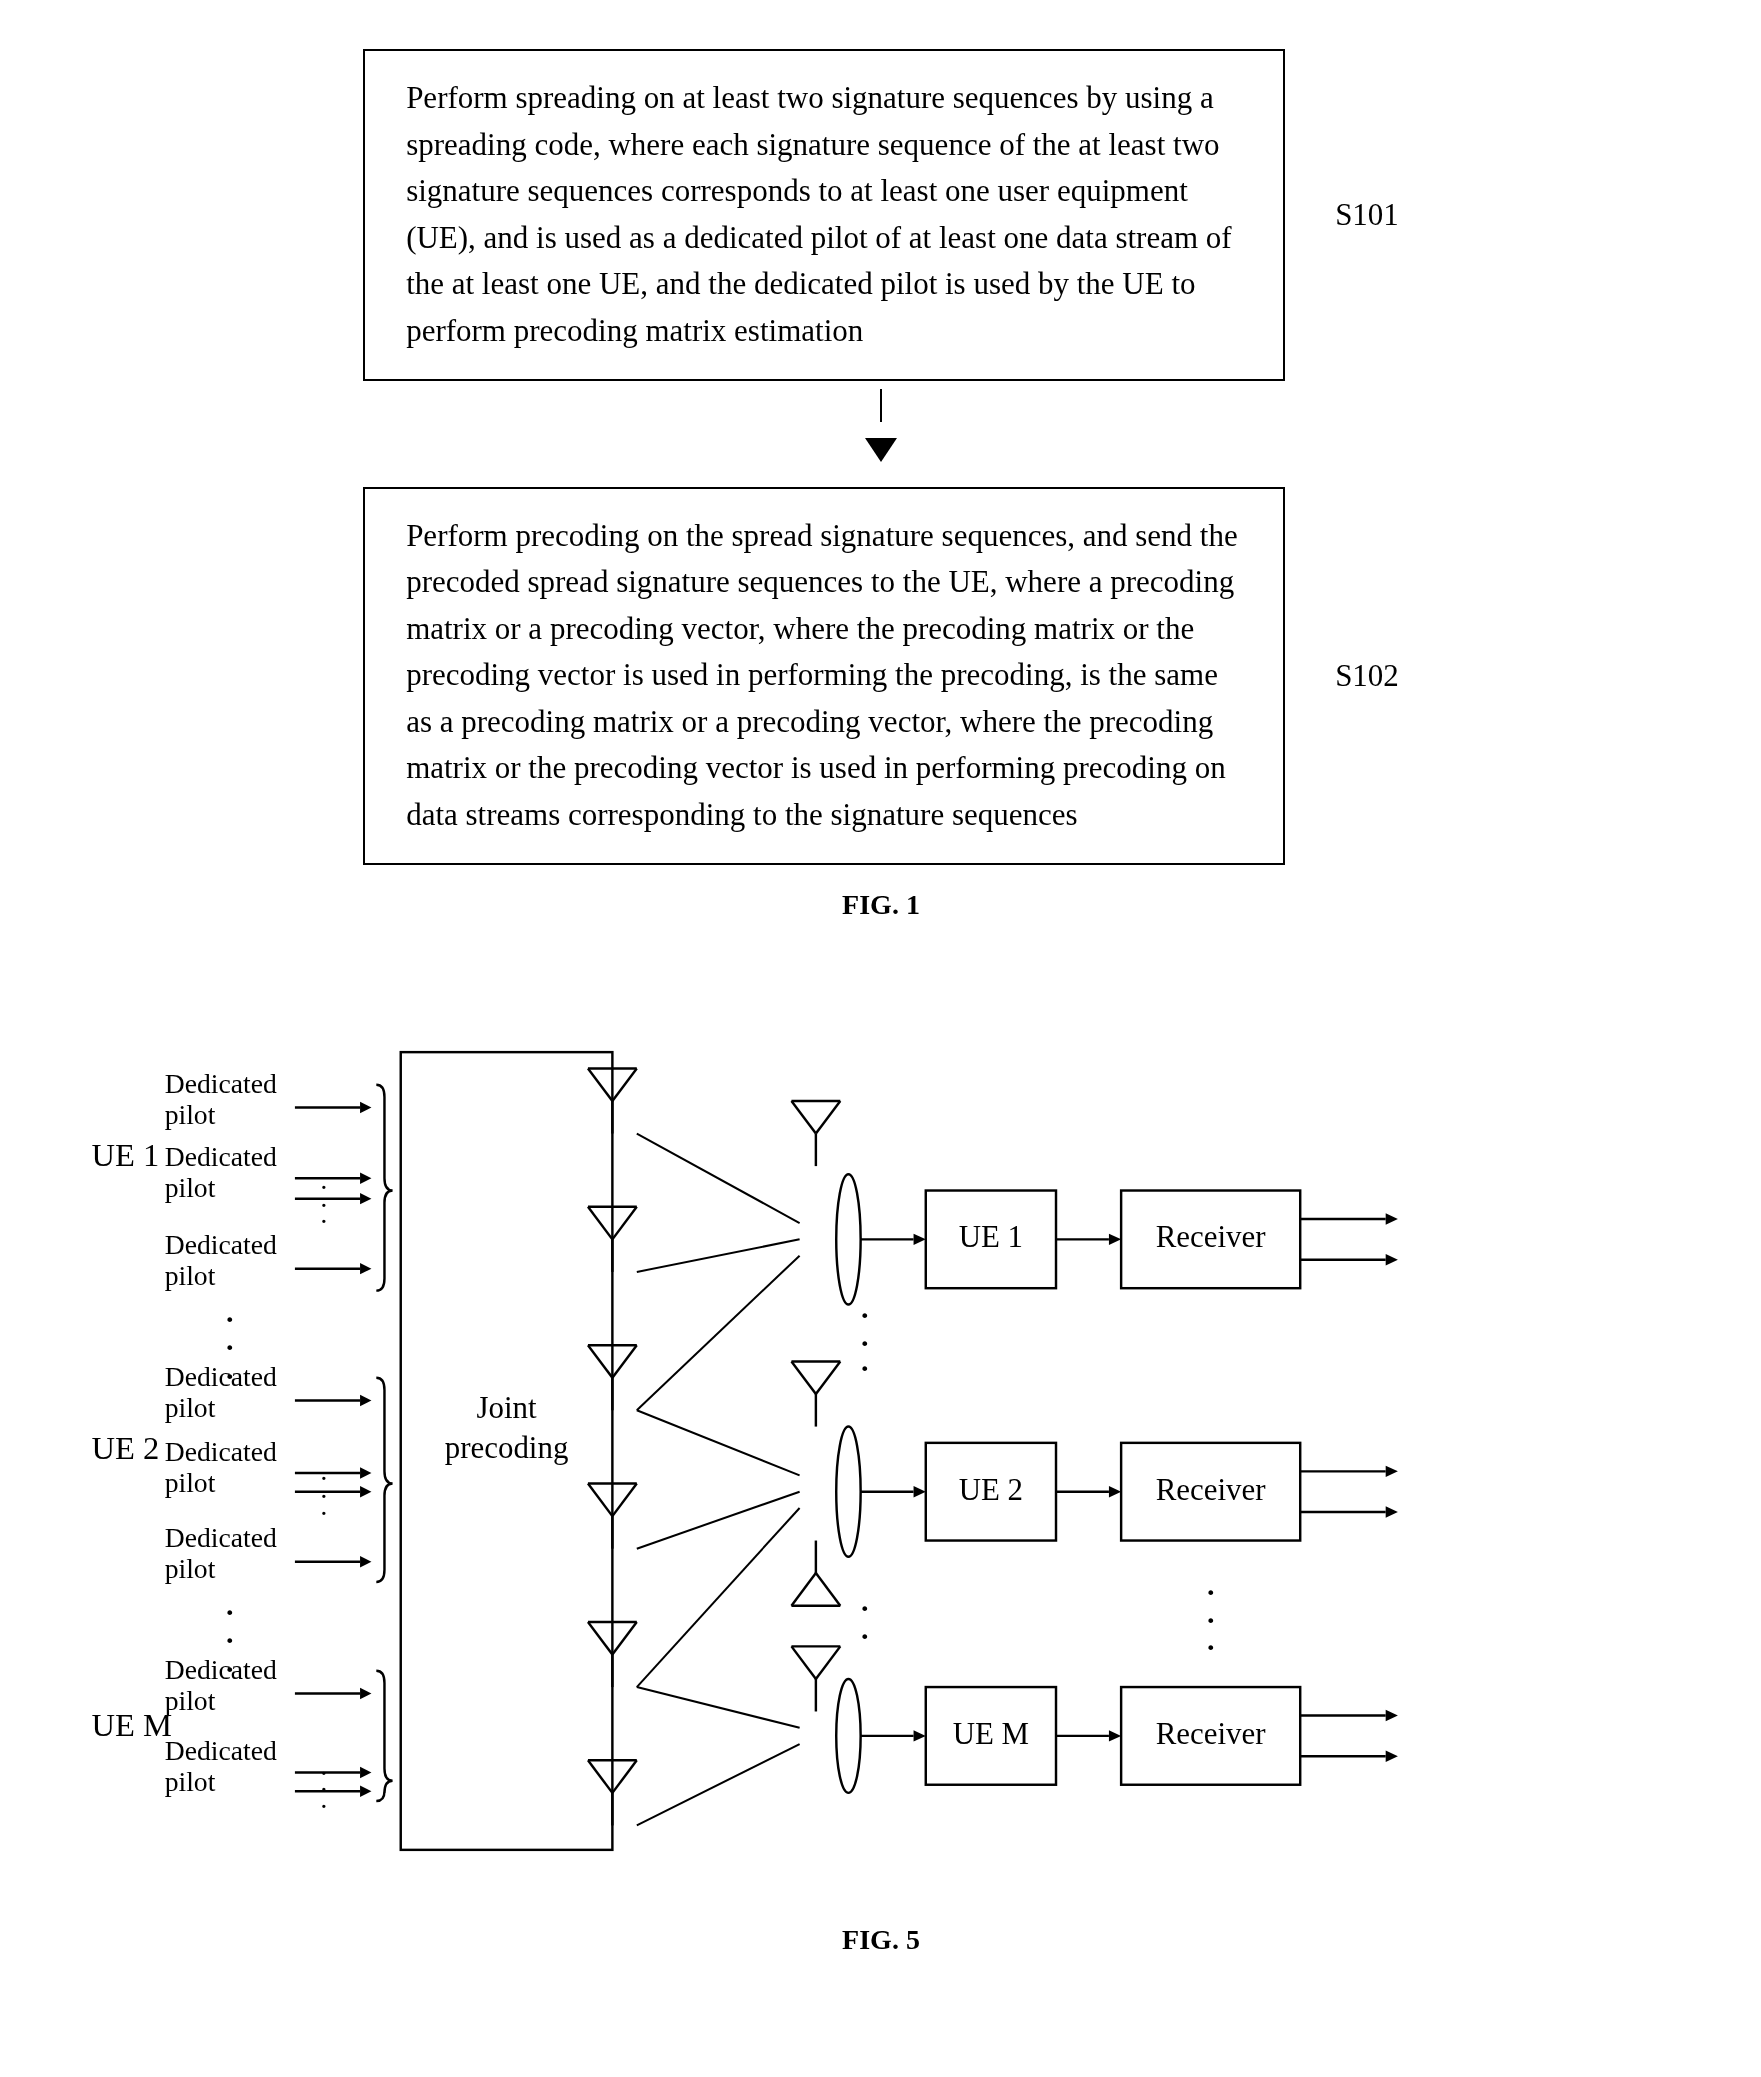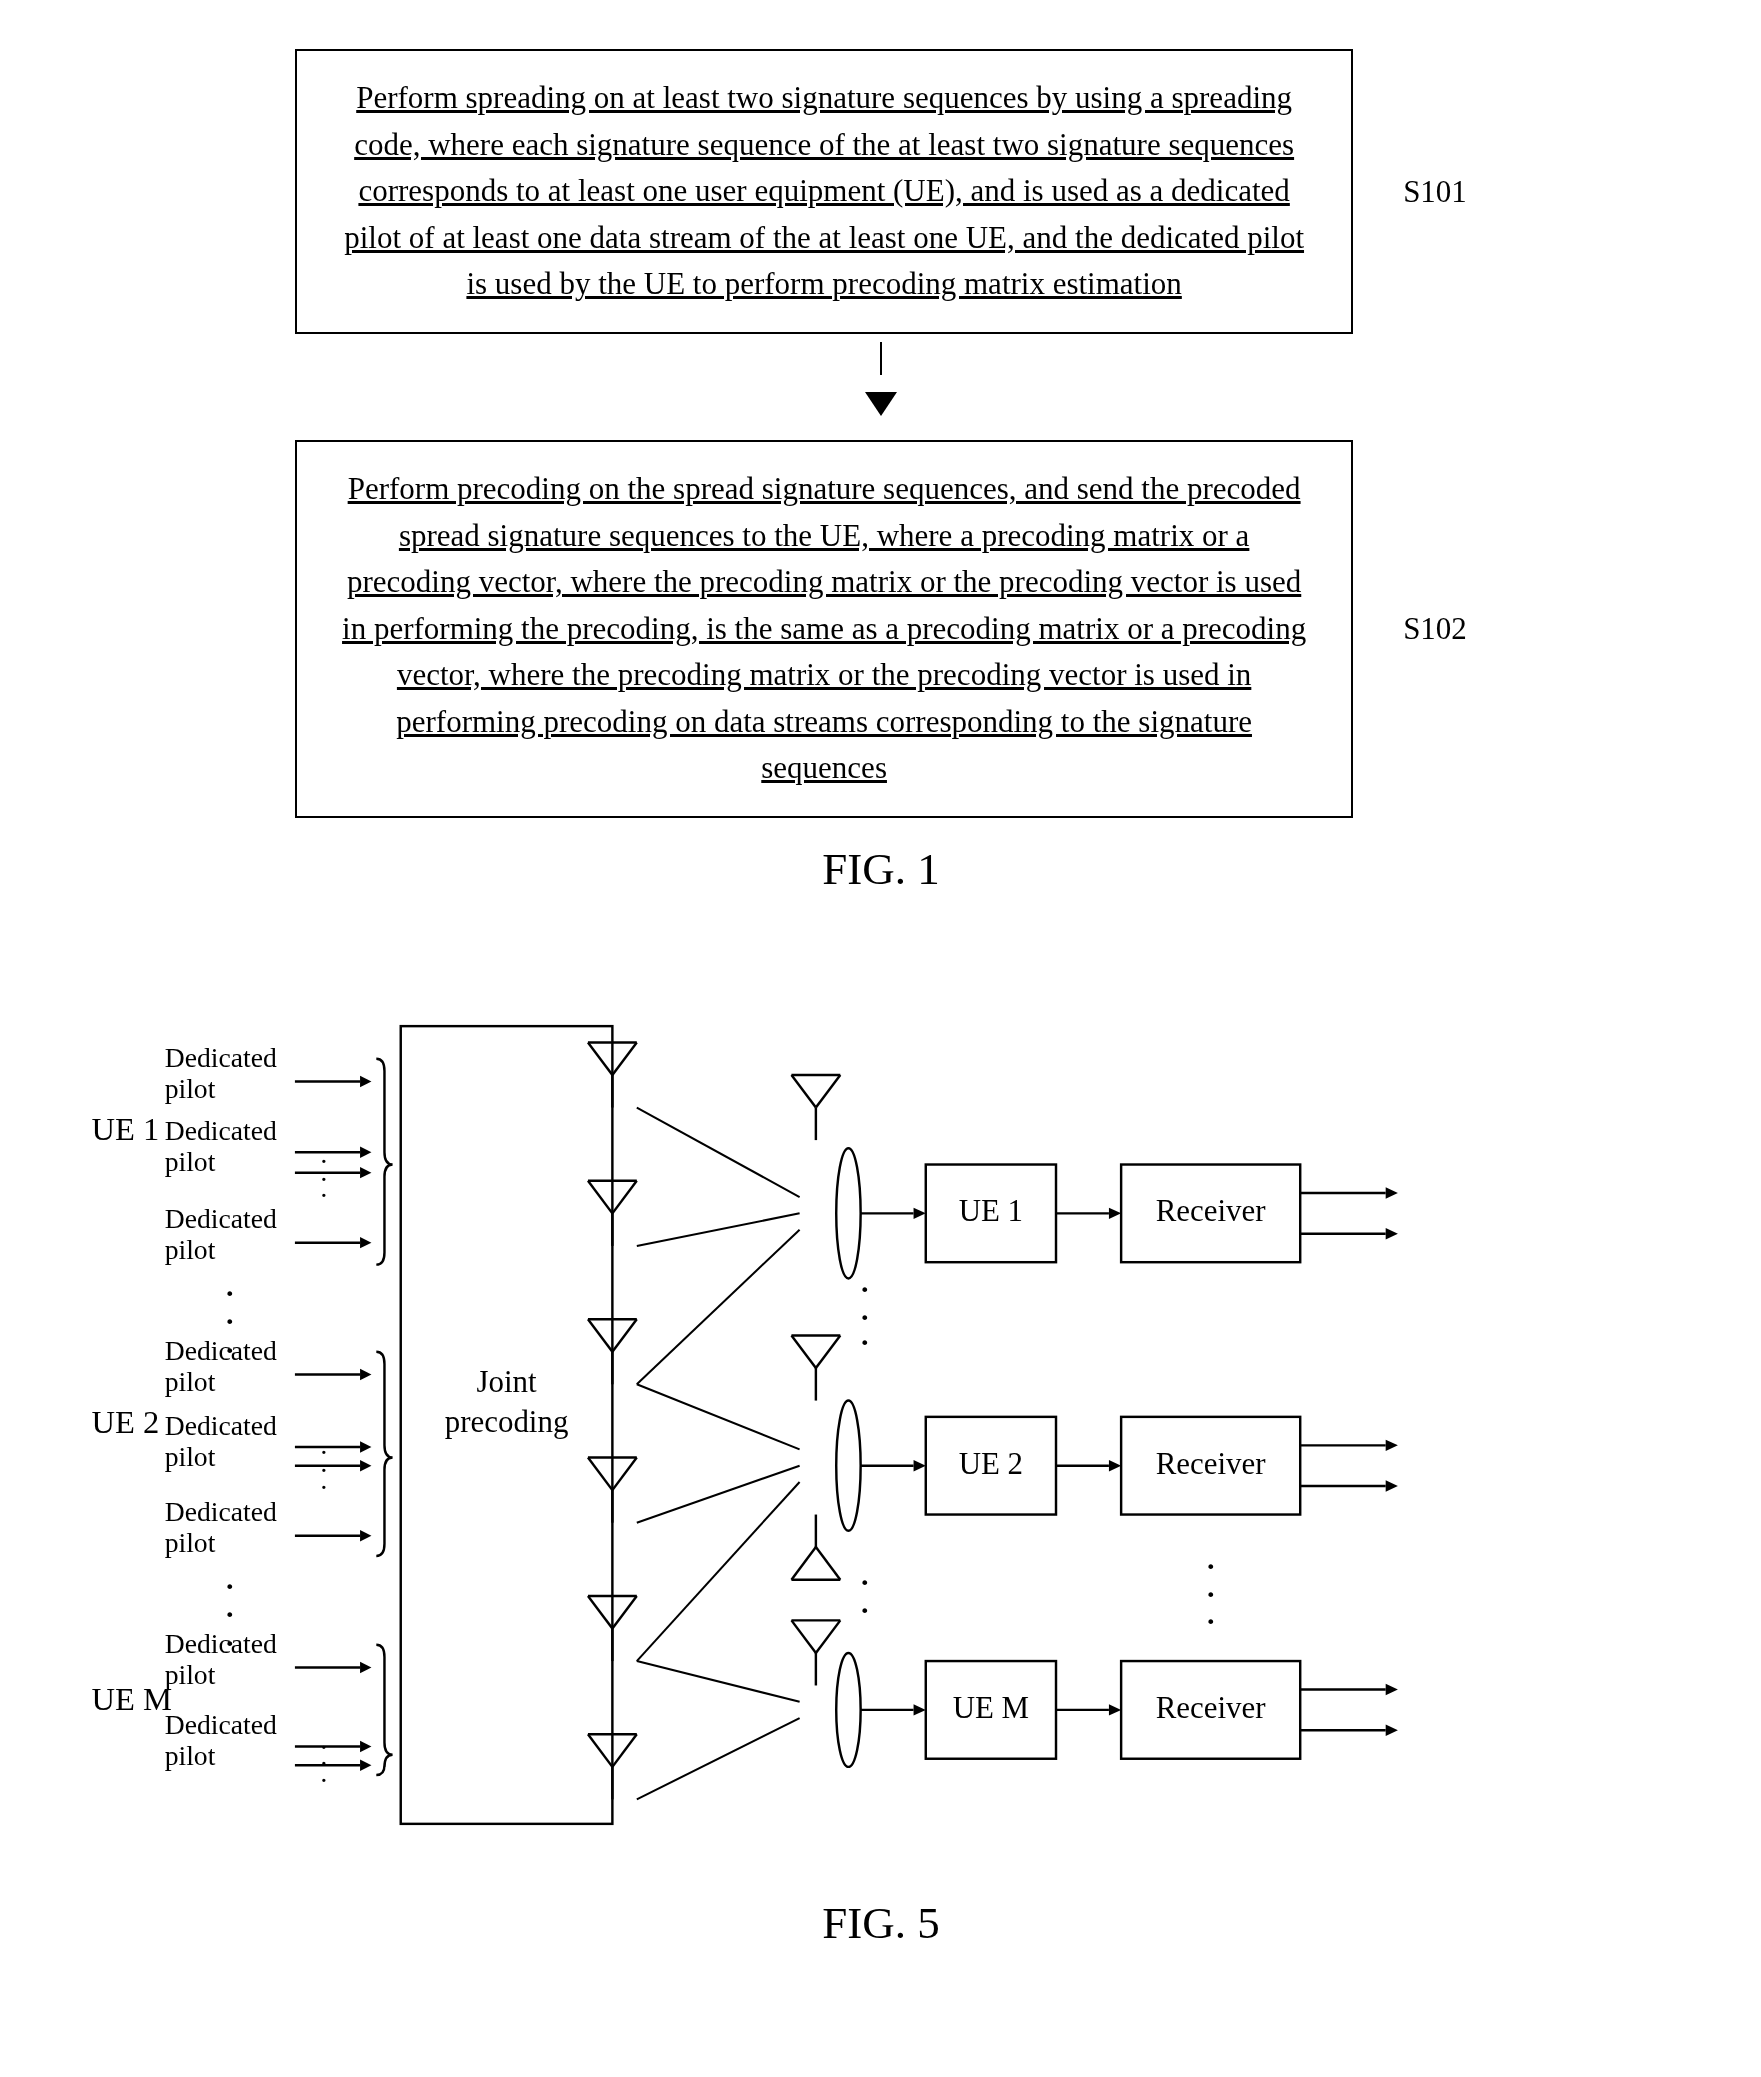--- a/index.html
+++ b/index.html
@@ -22,25 +22,23 @@
 
     .flow-step {
       display: flex;
       align-items: center;
       position: relative;
     }
 
     .step-box {
       border: 2.4px solid #000;
       padding: 24.4px 41px;
-      text-align: center;
       font-size: 31px;
       line-height: 1.5;
-      width: 1058px;
-      text-decoration: underline;
+      width: 922px;
     }
 
     .step-label {
       font-size: 31px;
       margin-left: 50px;
       white-space: nowrap;
     }
 
     .arrow-down {
       width: 0;
@@ -60,22 +58,22 @@
 
     .arrow-down-group {
       display: flex;
       flex-direction: column;
       align-items: center;
       margin: 8.1px 0;
     }
 
     .fig-label {
       text-align: center;
-      font-size: 45px;
-      font-weight: normal;
+      font-size: 28px;
+      font-weight: bold;
       margin: 24.4px 0 49px 0;
     }
 
     
     .fig2-container {
       display: flex;
       flex-direction: column;
       align-items: center;
     }
 

